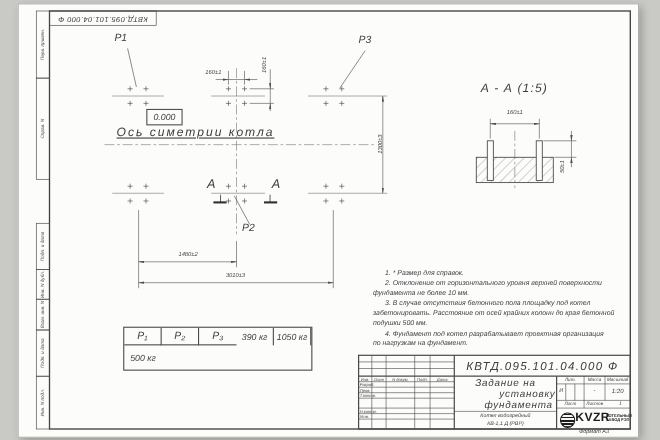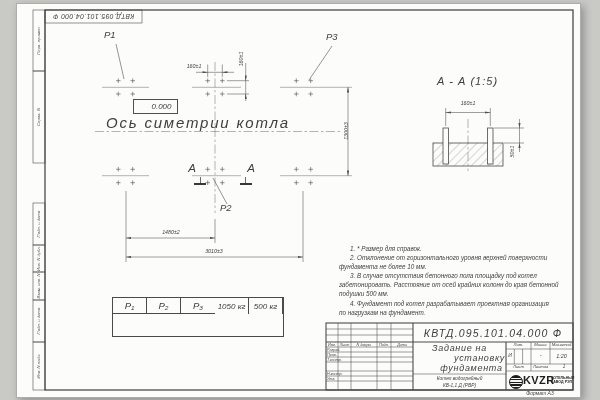--- a/index.html
+++ b/index.html
@@ -11,21 +11,21 @@
   .c{text-align:center;}
   .vt{transform:rotate(-90deg);transform-origin:0 0;}
   .flip{transform:rotate(180deg);}
   .mlabel{font-size:4.3px;color:#55555a;height:12px;line-height:12px;}
   .dim{font-size:5.3px;color:#3e3e3e;}
   .lead{font-size:9.5px;}
   .tbsmall{font-size:3.7px;color:#45454a;}
   .note-line{font-style:italic;font-size:6.3px;color:#3e3e42;line-height:9.1px;white-space:nowrap;}
   .ind{padding-left:11px;}
   #notes{position:absolute;left:339px;top:244px;width:230px;}
-  #elev{position:absolute;left:133px;top:99px;width:31px;height:13px;border:0.8px solid #4f4f4f;font-style:italic;font-size:8px;line-height:13px;text-align:center;color:#3e3e3e;padding-left:12px;}
+  #elev{position:absolute;left:133px;top:99px;width:31px;height:13px;border:0.8px solid #4f4f4f;font-style:italic;font-size:8px;line-height:13px;text-align:center;color:#3e3e3e;}
   #ptable{position:absolute;left:112px;top:297px;width:170px;height:38px;border:0.9px solid #4a4a4a;display:grid;grid-template-columns:1fr 1fr 1fr 1fr 1fr;grid-template-rows:16px 1fr;}
   #ptable div{border-right:0.7px solid #4a4a4a;border-bottom:0.7px solid #4a4a4a;display:flex;align-items:center;justify-content:center;font-style:italic;color:#3e3e3e;}
   #ptable div:nth-child(3n){border-right:none;}
   #ptable div:nth-child(n+4){border-bottom:none;font-size:8px;}
   #ptable .ph{font-size:9.5px;}
   #logo-mark{position:absolute;left:509px;top:374.5px;width:12px;height:12px;border-radius:50%;background:repeating-linear-gradient(180deg,#1c1c1c 0 1.6px,#f5f5f2 1.6px 2.8px);border:1px solid #1c1c1c;}
   .kvzr{position:absolute;left:523px;top:373.5px;font-weight:800;font-size:11px;letter-spacing:.4px;color:#1d1d1d;font-style:normal;}
 </style>
 </head>
 <body>
@@ -183,21 +183,21 @@
   <div class="t c vt mlabel" style="left:33px;top:245px;width:42px;">Подп. и дата</div>
   <div class="t c vt mlabel" style="left:33px;top:272px;width:27px;">Инв. N дубл.</div>
   <div class="t c vt mlabel" style="left:33px;top:300px;width:28px;">Взам. инв. N</div>
   <div class="t c vt mlabel" style="left:33px;top:342px;width:42px;">Подп. и дата</div>
   <div class="t c vt mlabel" style="left:33px;top:390px;width:48px;">Инв. N подл.</div>
 
   <div class="t lead" style="left:104px;top:30px;">P1</div>
   <div class="t lead" style="left:326px;top:32px;">P3</div>
   <div class="t lead" style="left:220px;top:203px;">P2</div>
   <div id="elev">0.000</div>
-  <div class="t" style="left:106px;top:115px;font-size:15px;letter-spacing:1.8px;">Ось симетрии котла</div>
+  <div class="t" style="left:106px;top:115px;font-size:11px;letter-spacing:1.8px;text-decoration:underline;">Ось симетрии котла</div>
   <div class="t c dim" style="left:181px;top:64px;width:26px;">160±1</div>
   <div class="t c vt dim" style="left:239px;top:73px;width:28px;height:8px;">160±1</div>
   <div class="t c vt dim" style="left:344px;top:149px;width:36px;height:9px;">1300±3</div>
   <div class="t c dim" style="left:141px;top:229.5px;width:60px;">1480±2</div>
   <div class="t c dim" style="left:184px;top:248.5px;width:60px;">3010±3</div>
   <div class="t c" style="left:185px;top:162px;width:14px;font-size:11.5px;">А</div>
   <div class="t c" style="left:244px;top:162px;width:14px;font-size:11.5px;">А</div>
 
   <div class="t c" style="left:425px;top:75px;width:85px;font-size:11px;letter-spacing:1px;">А - А (1:5)</div>
   <div class="t c dim" style="left:446px;top:100.5px;width:44px;">160±1</div>
@@ -211,20 +211,21 @@
     <div class="note-line">забетонировать. Расстояние от осей крайних колонн до края бетонной</div>
     <div class="note-line">подушки 500 мм.</div>
     <div class="note-line ind">4. Фундамент под котел разрабатывает проектная организация</div>
     <div class="note-line">по нагрузкам на фундамент.</div>
   </div>
 
   <div id="ptable">
     <div class="ph">P₁</div>
     <div class="ph">P₂</div>
     <div class="ph">P₃</div>
+    <div>390 кг</div>
     <div>1050 кг</div>
     <div>500 кг</div>
   </div>
 
   <div class="t c" style="left:413px;top:325px;width:160px;height:17px;line-height:17px;font-size:10.5px;letter-spacing:1.2px;">КВТД.095.101.04.000  Ф</div>
   <div class="t c" style="left:413px;top:344px;width:93px;font-size:9px;letter-spacing:.7px;">Задание на</div>
   <div class="t c" style="left:413px;top:354px;width:93px;font-size:9px;letter-spacing:.7px;padding-left:20px;">установку</div>
   <div class="t c" style="left:413px;top:364px;width:93px;font-size:9px;letter-spacing:.7px;padding-left:12px;">фундамента</div>
   <div class="t c" style="left:413px;top:376px;width:93px;font-size:4.8px;">Котел водогрейный</div>
   <div class="t c" style="left:413px;top:382.5px;width:93px;font-size:4.8px;">КВ-1,1 Д (РВР)</div>

